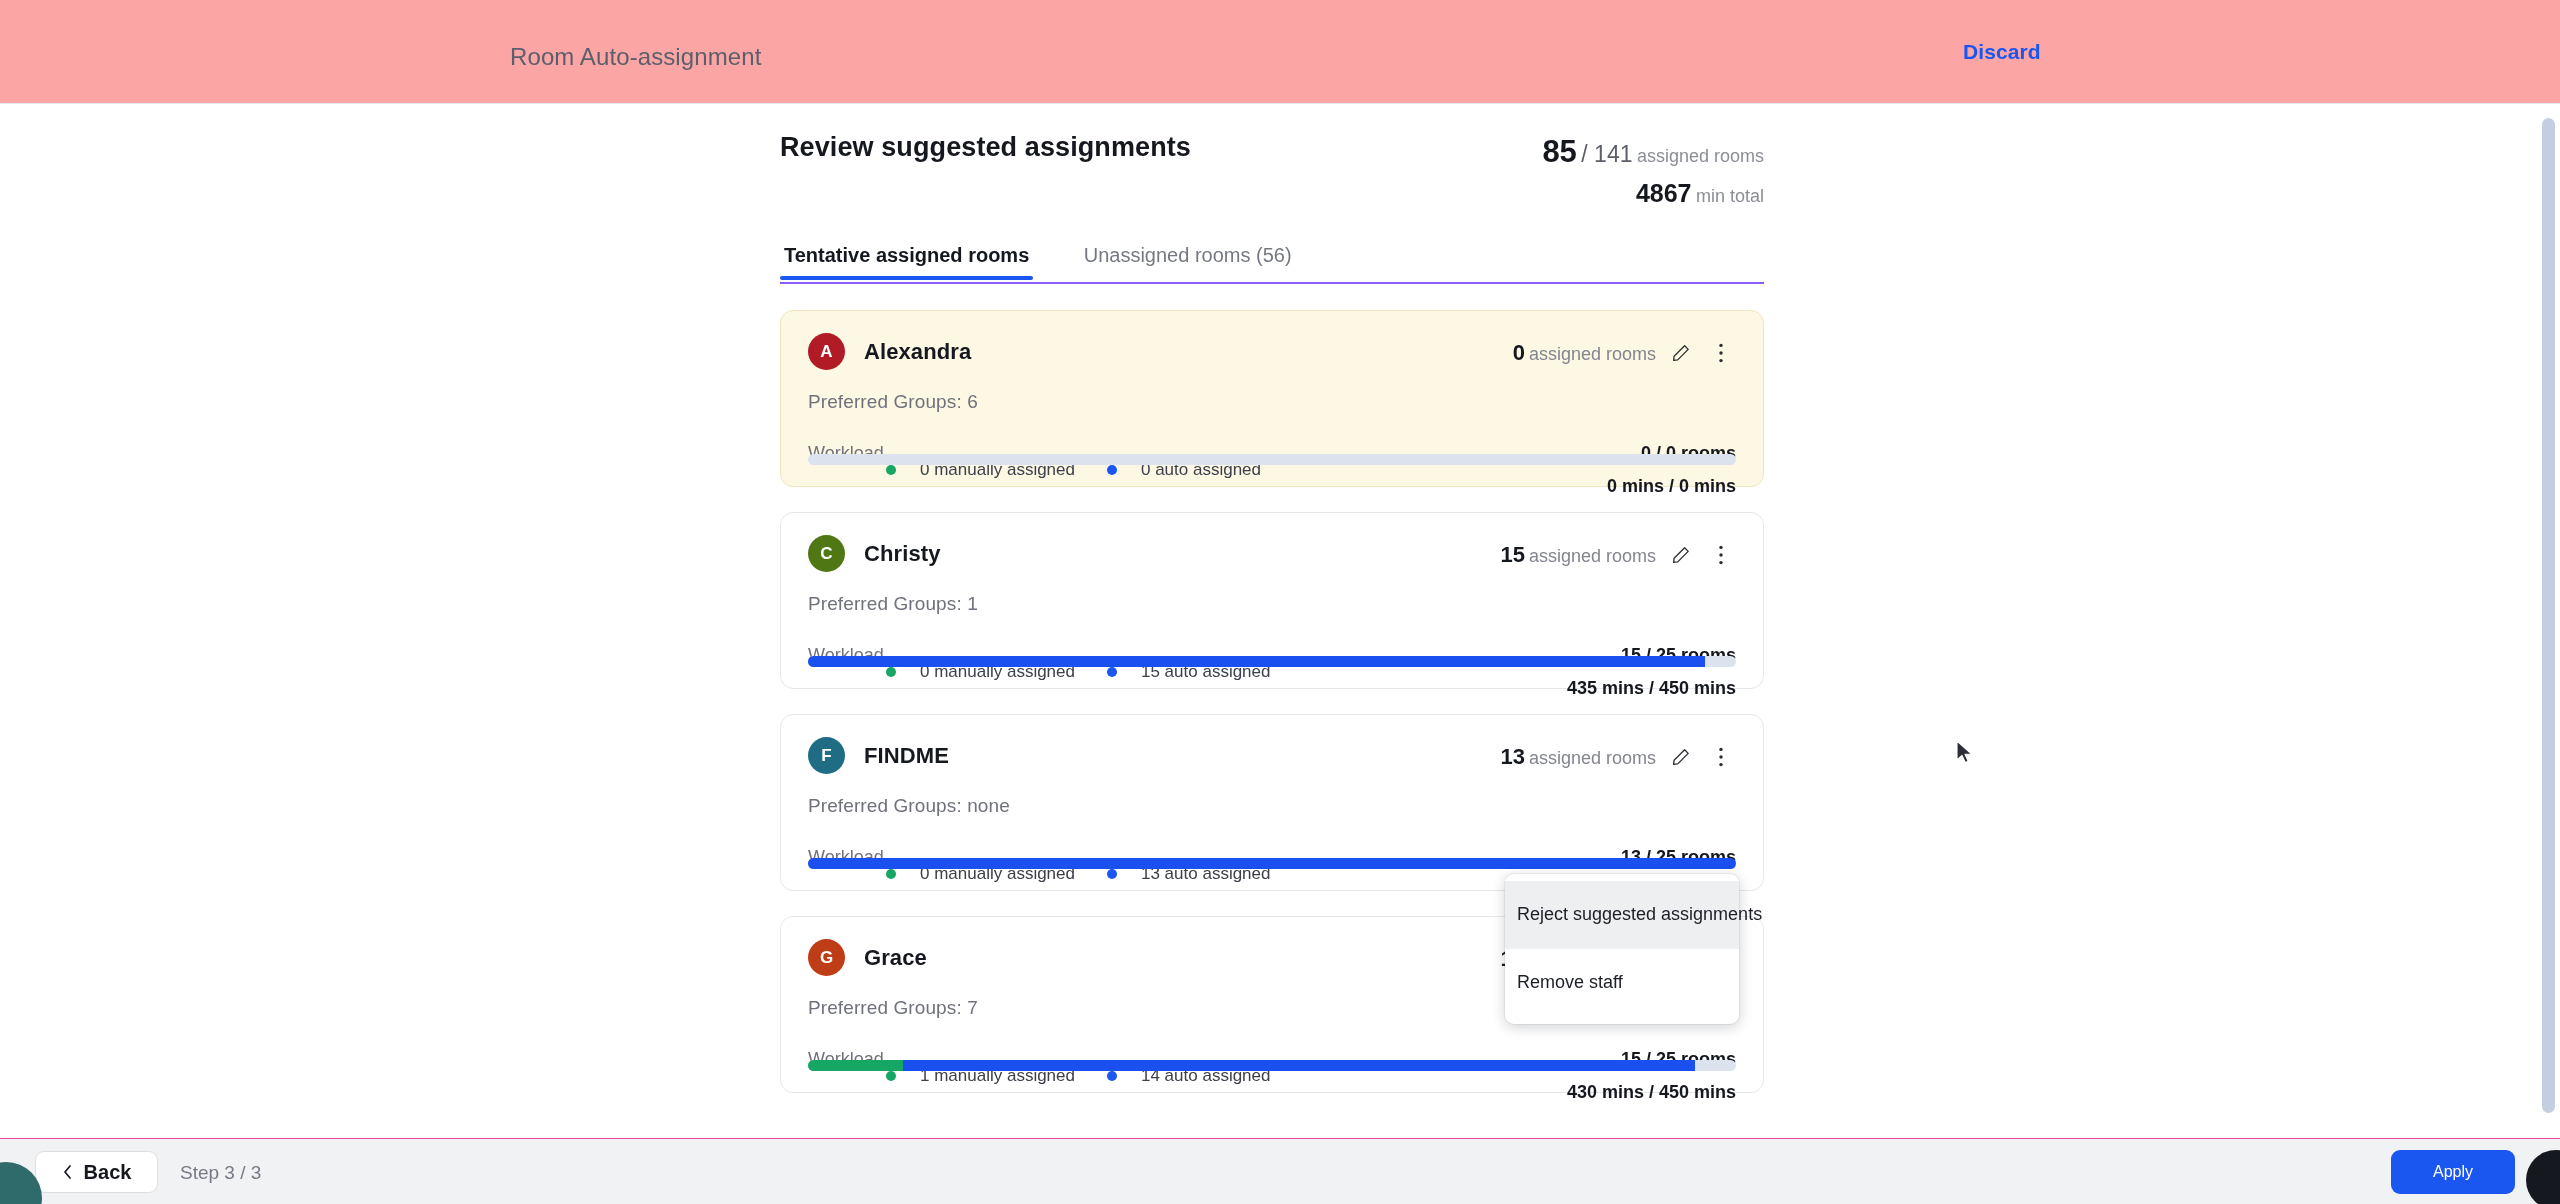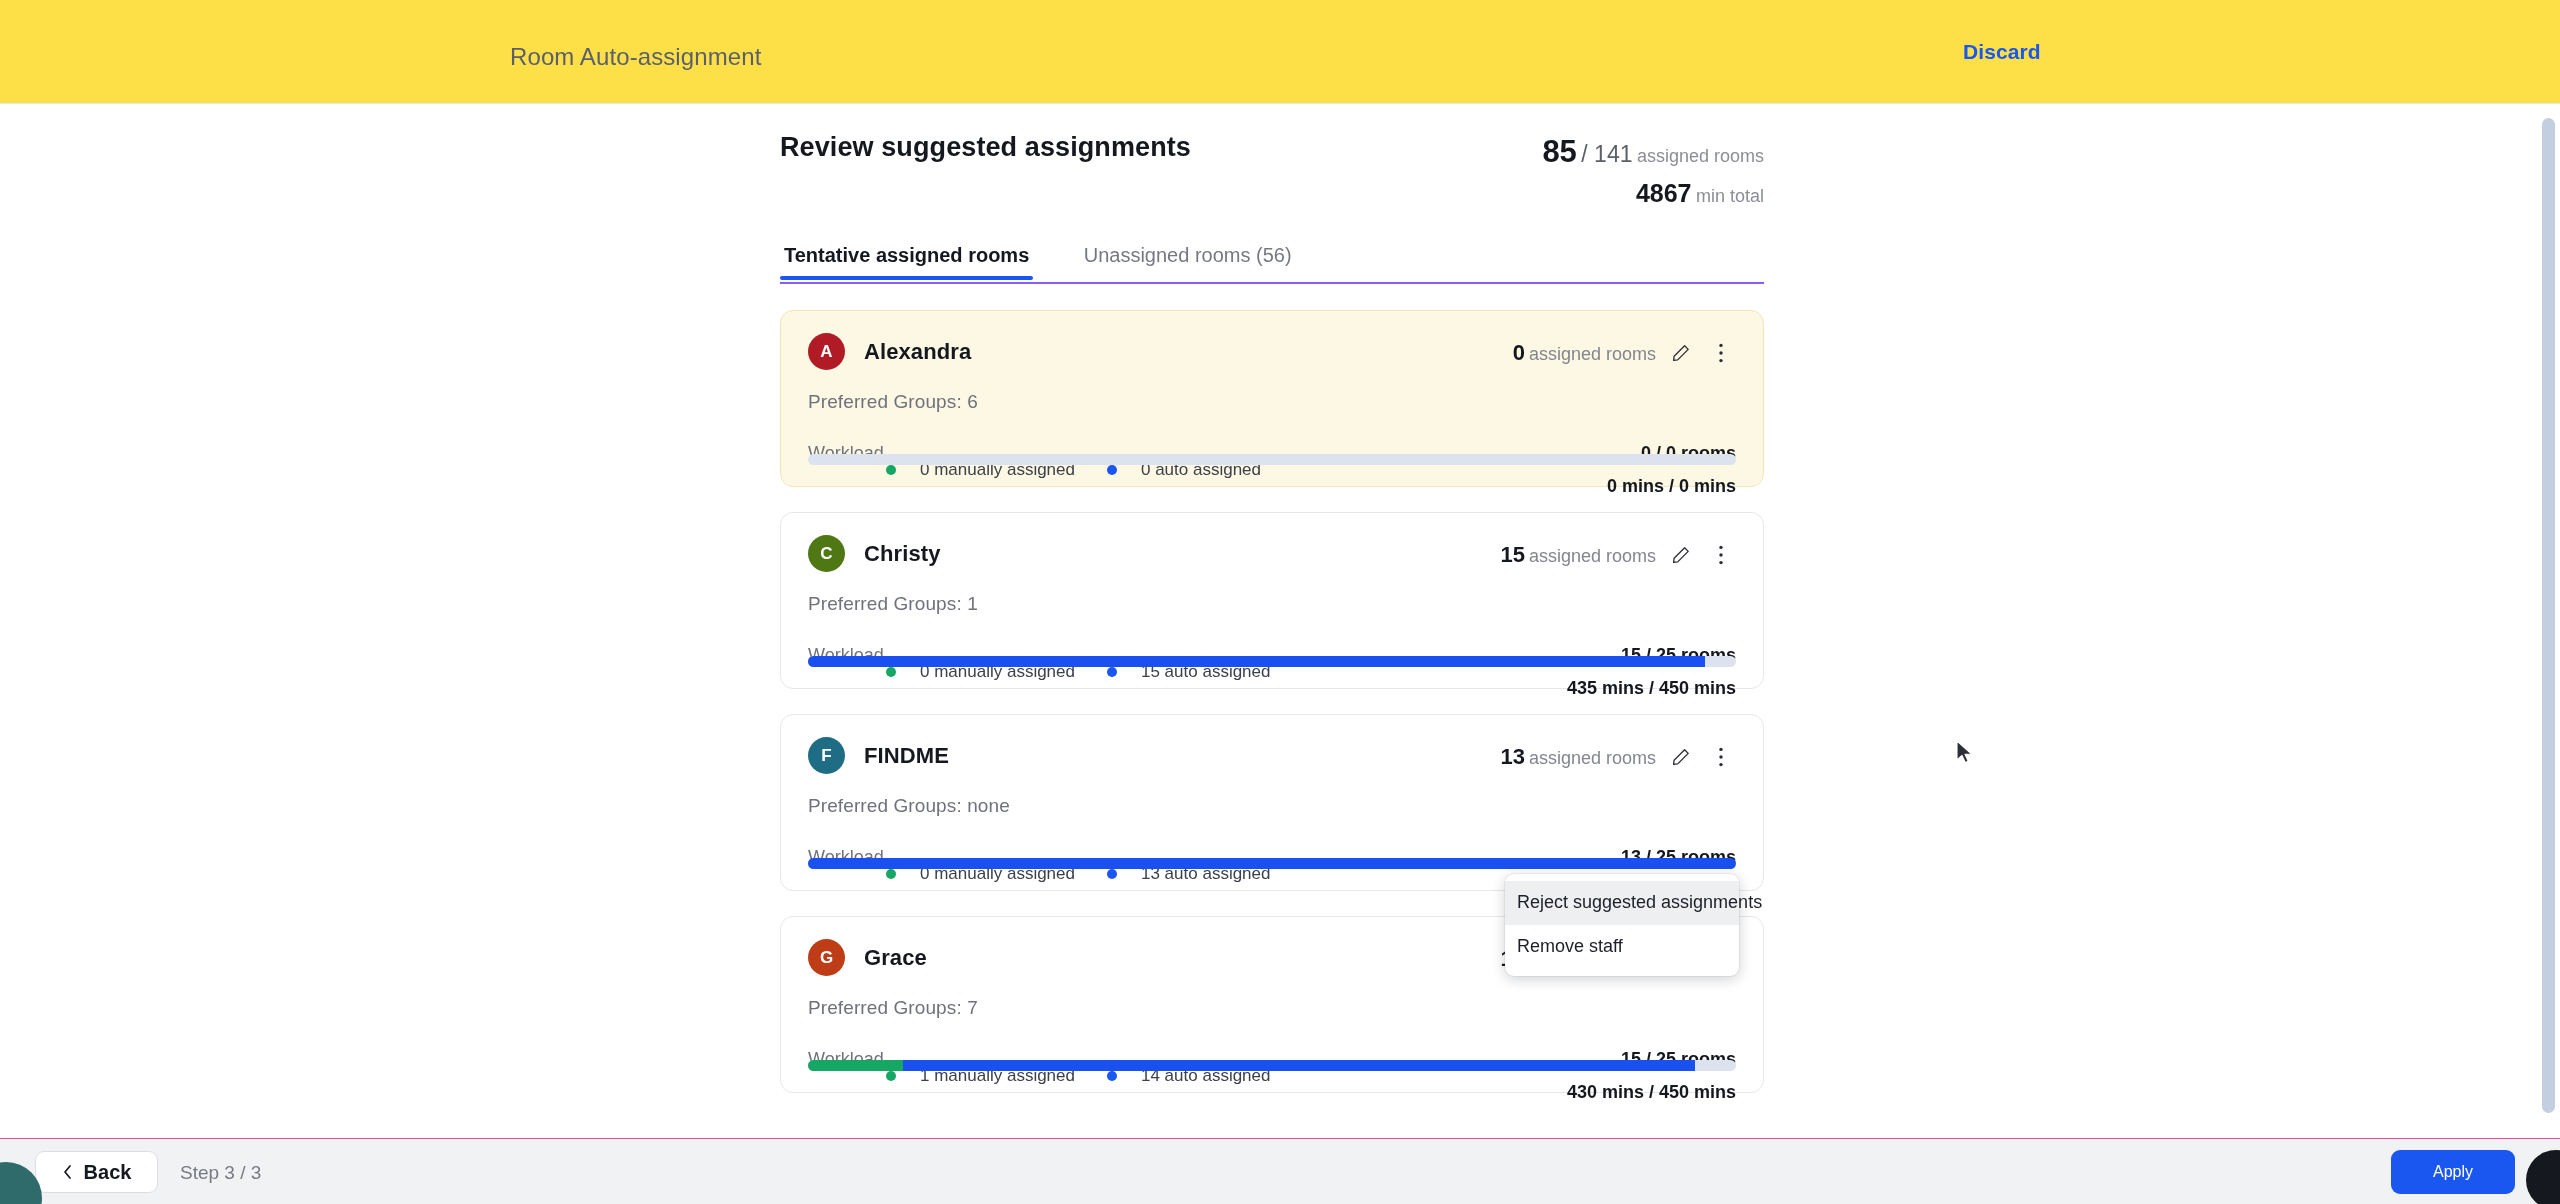--- a/index.html
+++ b/index.html
@@ -9,21 +9,21 @@
     background: #ffffff;
     font-family: "Liberation Sans", sans-serif;
     -webkit-font-smoothing: antialiased;
   }
 
   .app { position: relative; width: 2560px; height: 1204px; background:#fff; }
 
   
   .topbar {
     position: absolute; left: 0; top: 0; width: 2560px; height: 104px;
-    background: #fde047;
+    background: #fca5a5;
     border-bottom: 1px solid #e9eaee;
   }
   .topbar-title {
     position: absolute; left: 510px; top: 43px;
     font-size: 24px; color: #5b5f6b; letter-spacing: .1px;
   }
   .discard-btn {
     position: absolute; left: 1963px; top: 40px;
     font-size: 21px; font-weight: 700; color: #1a56f0;
     cursor: pointer; letter-spacing: .1px;
@@ -142,21 +142,21 @@
   .bar .seg-blue  { background: #1a4ff0; height: 100%; }
 
   
   .ctx-menu {
     position: absolute; left: 1505px; top: 770px; width: 234px;
     background: #fff; border-radius: 9px;
     box-shadow: 0 3px 14px rgba(15,20,35,.20), 0 0 0 1px rgba(15,20,35,.05);
     padding: 7px 0; z-index: 60;
   }
   .ctx-item {
-    font-size: 18px; color: #1c1f27; padding: 12px 12px; cursor: pointer;
+    font-size: 18px; color: #1c1f27; padding: 24px 12px; cursor: pointer;
     white-space: nowrap; line-height: 1.1;
   }
   .ctx-item.hover { background: #eeeff1; }
 
   
   .bottombar {
     position: absolute; left: 0; bottom: 0; width: 2560px; height: 66px;
     background: #f1f2f3; border-top: 1px solid #ec4899;
   }
   .back-btn {

